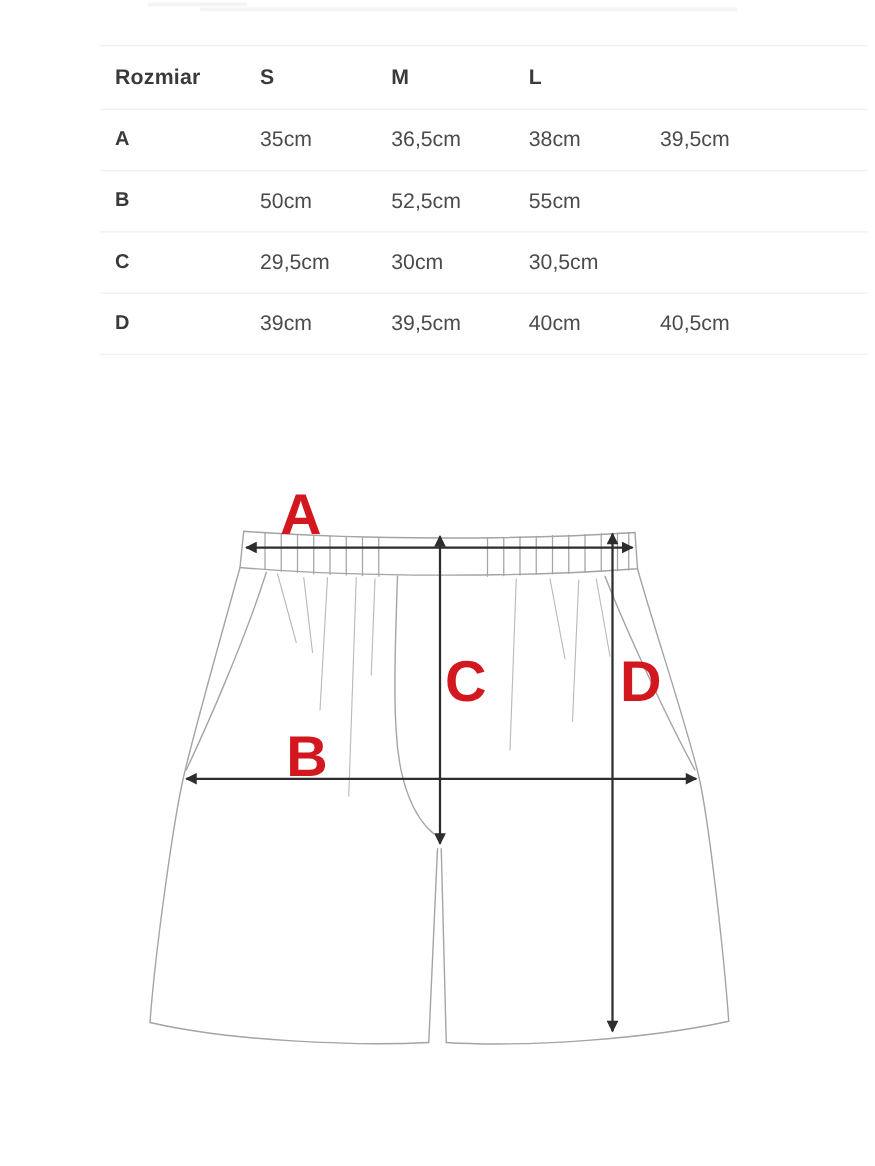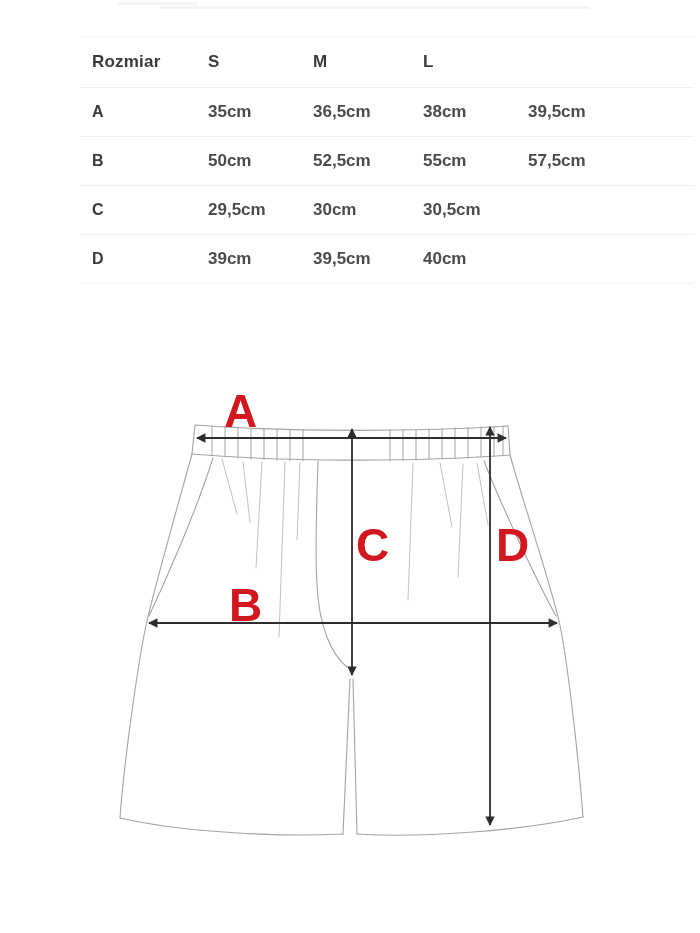--- a/index.html
+++ b/index.html
@@ -28,21 +28,21 @@
     border-bottom:1px solid #efefef;
   }
   .trow.head{height:50px;}
   .th{
     font-size:17px;font-weight:700;color:#3a3a3a;letter-spacing:.2px;
   }
   .rowlabel{
     font-size:16px;font-weight:700;color:#3a3a3a;
   }
   .td{
-    font-size:17px;font-weight:700;color:#4b4b4b;
+    font-size:17px;font-weight:400;color:#4b4b4b;
   }
 
   
   .diagram{position:absolute;inset:0;}
   .diagram svg{position:absolute;inset:0;}
   .dim-label{
     position:absolute;
     line-height:1;
     font-size:46px;
     font-weight:700;
@@ -75,35 +75,35 @@
       <div class="td">36,5cm</div>
       <div class="td">38cm</div>
       <div class="td">39,5cm</div>
     </div>
 
     <div class="trow">
       <div class="rowlabel">B</div>
       <div class="td">50cm</div>
       <div class="td">52,5cm</div>
       <div class="td">55cm</div>
-      <div class="td">57,5cm</div>
     </div>
 
     <div class="trow">
       <div class="rowlabel">C</div>
       <div class="td">29,5cm</div>
       <div class="td">30cm</div>
       <div class="td">30,5cm</div>
     </div>
 
     <div class="trow">
       <div class="rowlabel">D</div>
       <div class="td">39cm</div>
       <div class="td">39,5cm</div>
       <div class="td">40cm</div>
+      <div class="td">40,5cm</div>
     </div>
   </div>
 
   <div class="diagram">
     <svg width="700" height="933" viewBox="0 0 700 933">
       <defs>
         <marker id="ah" viewBox="0 0 10 10" refX="9" refY="5" markerWidth="6.5" markerHeight="5.2" orient="auto-start-reverse">
           <path d="M0,0 L10,5 L0,10 z" fill="#2d2d30"></path>
         </marker>
       </defs>

